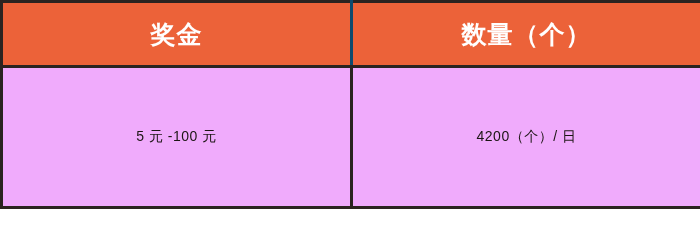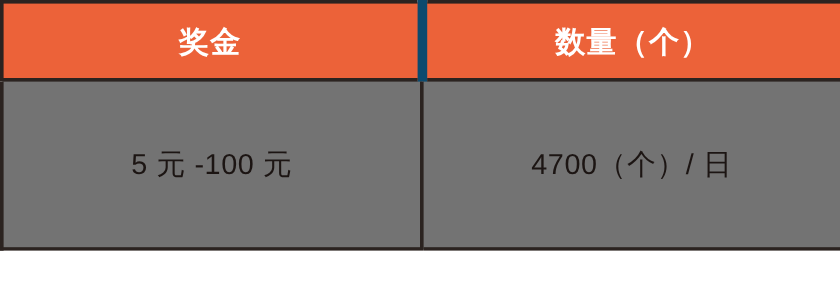--- a/index.html
+++ b/index.html
@@ -51,31 +51,31 @@
   }
   tr.header-row th {
     background: #ec6239;
     color: #ffffff;
     font-size: 25px;
     font-weight: bold;
     letter-spacing: 1px;
     border-bottom: 3px solid #2b2320;
   }
   tr.header-row th.cell-left {
-    border-right: 8px solid #0c4a6e;
+    border-right: 3px solid #0c4a6e;
   }
 
   
   tr.data-row {
     height: 68px;
   }
   tr.data-row td {
-    background: #737373;
+    background: #f0abfc;
     color: #1c1513;
-    font-size: 24px;
+    font-size: 14px;
     font-weight: normal;
     letter-spacing: 0.5px;
   }
   tr.data-row td.cell-left {
     border-right: 3px solid #2b2320;
   }
   tr.data-row.row-sep td {
     border-bottom: 2px solid #6b605c;
   }
 
@@ -102,18 +102,18 @@
           <span class="cell-text">数量（个）</span>
         </th>
       </tr>
     </thead>
     <tbody>
       <tr class="data-row row-sep">
         <td class="cell-left">
           <span class="cell-text">5 元 -100 元</span>
         </td>
         <td class="cell-right">
-          <span class="cell-text">4700（个）/ 日</span>
+          <span class="cell-text">4200（个）/ 日</span>
         </td>
       </tr>
     </tbody>
   </table>
 </div>
 
 </body></html>

